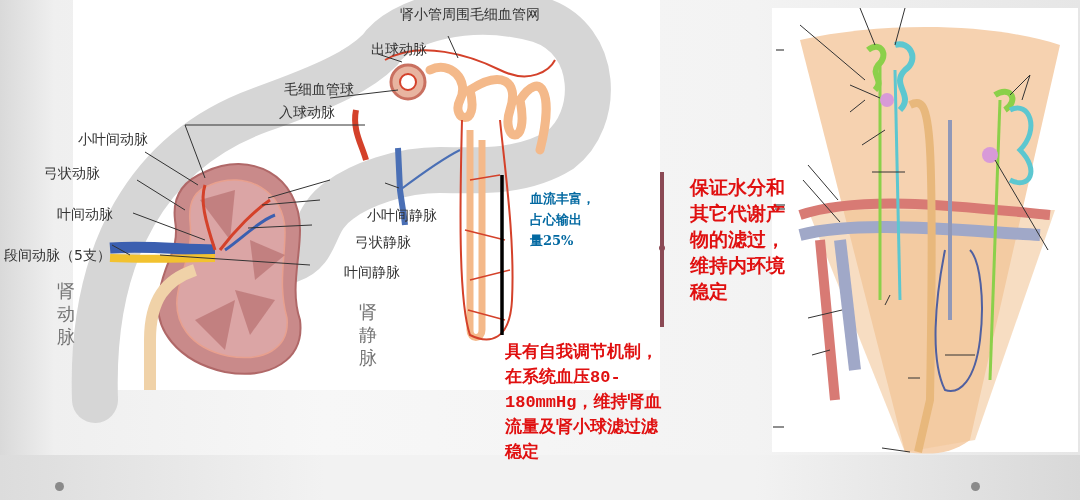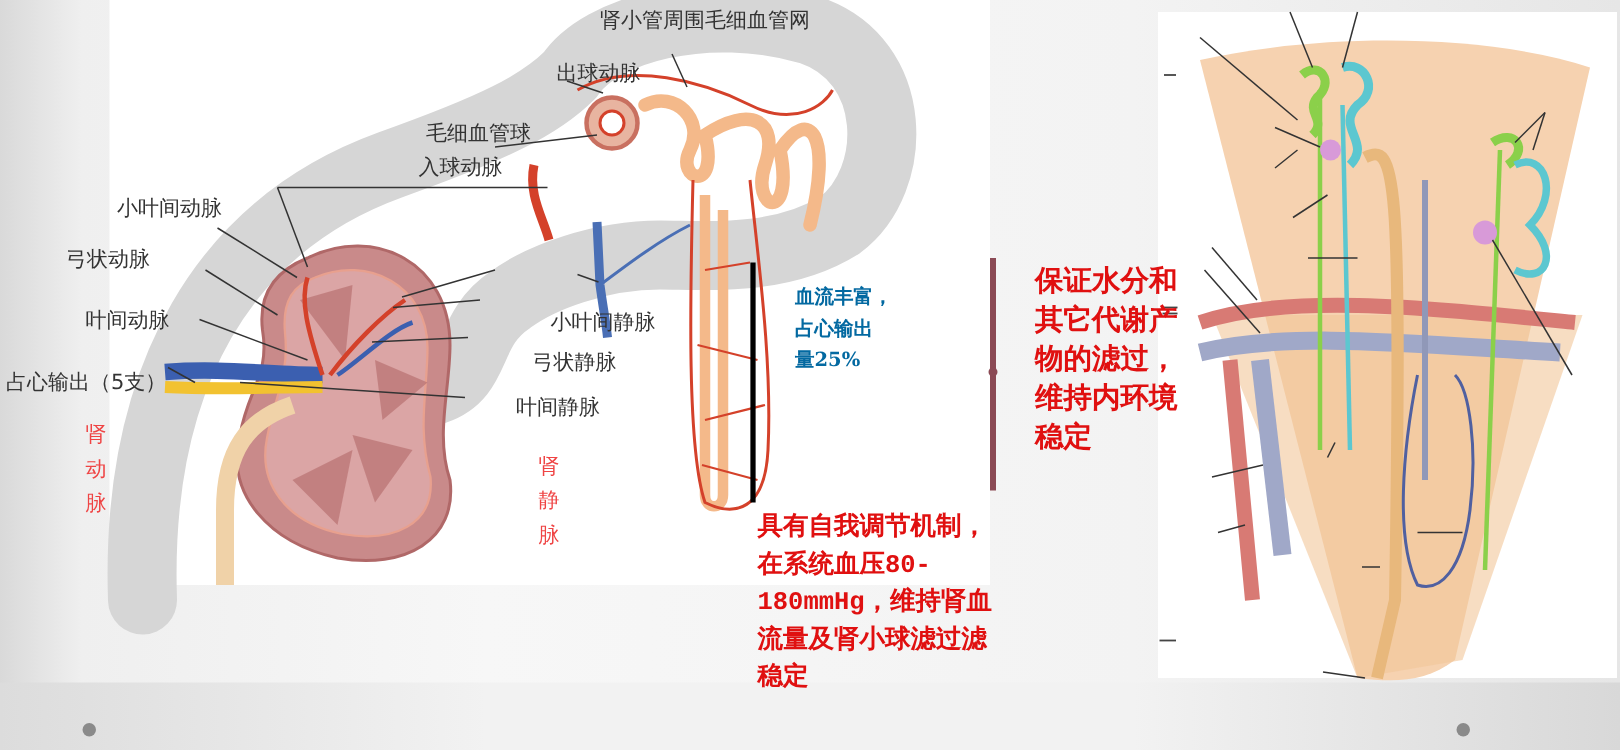--- a/index.html
+++ b/index.html
@@ -16,21 +16,21 @@
     position: absolute; left: 73px; top: 0; width: 587px; height: 390px; background: #ffffff;
   }
   .right-panel {
     position: absolute; left: 772px; top: 8px; width: 306px; height: 444px; background: #ffffff;
   }
   .label {
     position: absolute; color: #333333; font-size: 14px; white-space: nowrap; line-height: 1;
     font-family: "DejaVu Sans", sans-serif;
   }
   .vlabel {
-    position: absolute; color: #ef4444; font-size: 14px; width: 16px; line-height: 23px;
+    position: absolute; color: #737373; font-size: 18px; width: 16px; line-height: 23px;
     font-family: "DejaVu Sans", sans-serif; word-break: break-all;
   }
   .note-black {
     position: absolute; color: #0369a1; font-weight: bold; font-size: 13px; line-height: 21px;
     font-family: "DejaVu Serif", serif;
   }
   .note-red {
     position: absolute; color: #e01010; font-weight: bold; font-size: 19px; line-height: 26px;
     font-family: "DejaVu Serif", serif;
   }
@@ -149,21 +149,21 @@
   </g>
 </svg>
 
 <div class="label" style="left:400px;top:7px;">肾小管周围毛细血管网</div>
 <div class="label" style="left:323px;top:42px;margin-left:48px;">出球动脉</div>
 <div class="label" style="left:284px;top:82px;">毛细血管球</div>
 <div class="label" style="left:279px;top:105px;">入球动脉</div>
 <div class="label" style="left:78px;top:132px;">小叶间动脉</div>
 <div class="label" style="left:44px;top:166px;">弓状动脉</div>
 <div class="label" style="left:33px;top:207px;margin-left:24px;">叶间动脉</div>
-<div class="label" style="left:4px;top:248px;">占心输出（5支）</div>
+<div class="label" style="left:4px;top:248px;">段间动脉（5支）</div>
 <div class="vlabel" style="left:57px;top:279px;">肾动脉</div>
 <div class="label" style="left:367px;top:208px;">小叶间静脉</div>
 <div class="label" style="left:355px;top:235px;">弓状静脉</div>
 <div class="label" style="left:344px;top:265px;">叶间静脉</div>
 <div class="vlabel" style="left:359px;top:300px;">肾静脉</div>
 
 <div class="note-black" style="left:530px;top:188px;">
   <div>血流丰富，</div>
   <div>占心输出</div>
   <div>量25%</div>

